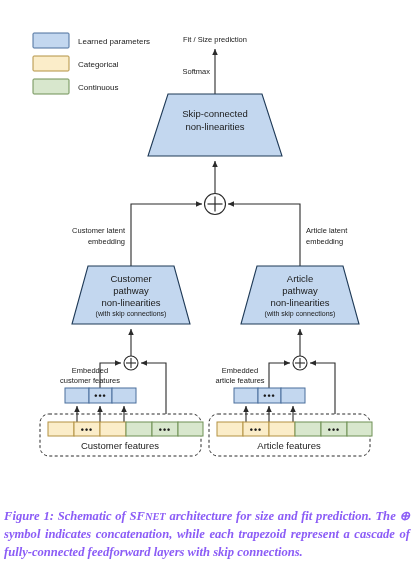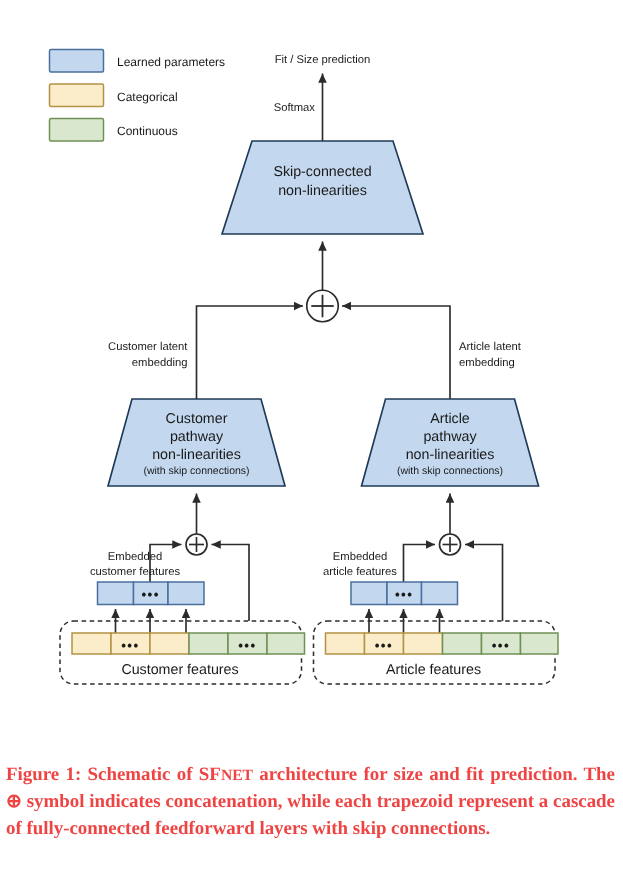--- a/index.html
+++ b/index.html
@@ -10,21 +10,21 @@
   .legend-label{font-size:8px;}
   .flow-label{font-size:7.5px;}
   .node-label{font-size:9.5px;}
   .node-sub{font-size:7px;}
   .group-label{font-size:9.5px;}
   .dots{font-size:9px;font-weight:bold;letter-spacing:1px;}
   .caption{
     position:absolute;left:4px;top:492px;width:406px;
     font-family:"Liberation Serif",serif;
     font-weight:bold;font-size:12.6px;line-height:1.42;
-    text-align:justify;color:#ef4444;
+    text-align:justify;color:#8b5cf6;font-style:italic;
   }
   .caption .smallcaps{font-size:10.4px;}
 </style>
 </head>
 <body>
 
 <div id="figure-root">
 
 <svg width="415" height="486" viewBox="0 0 415 486">
   <defs>

